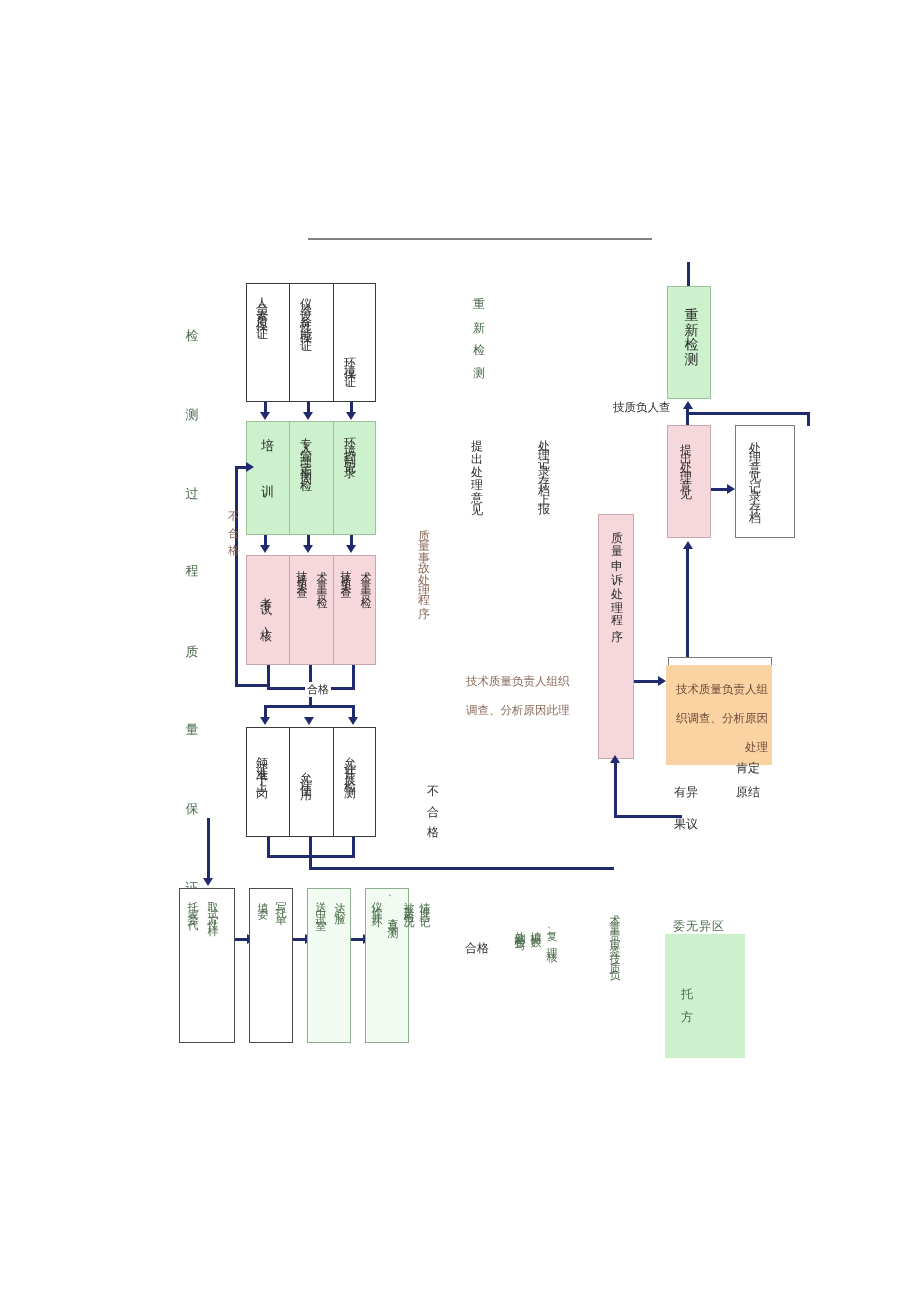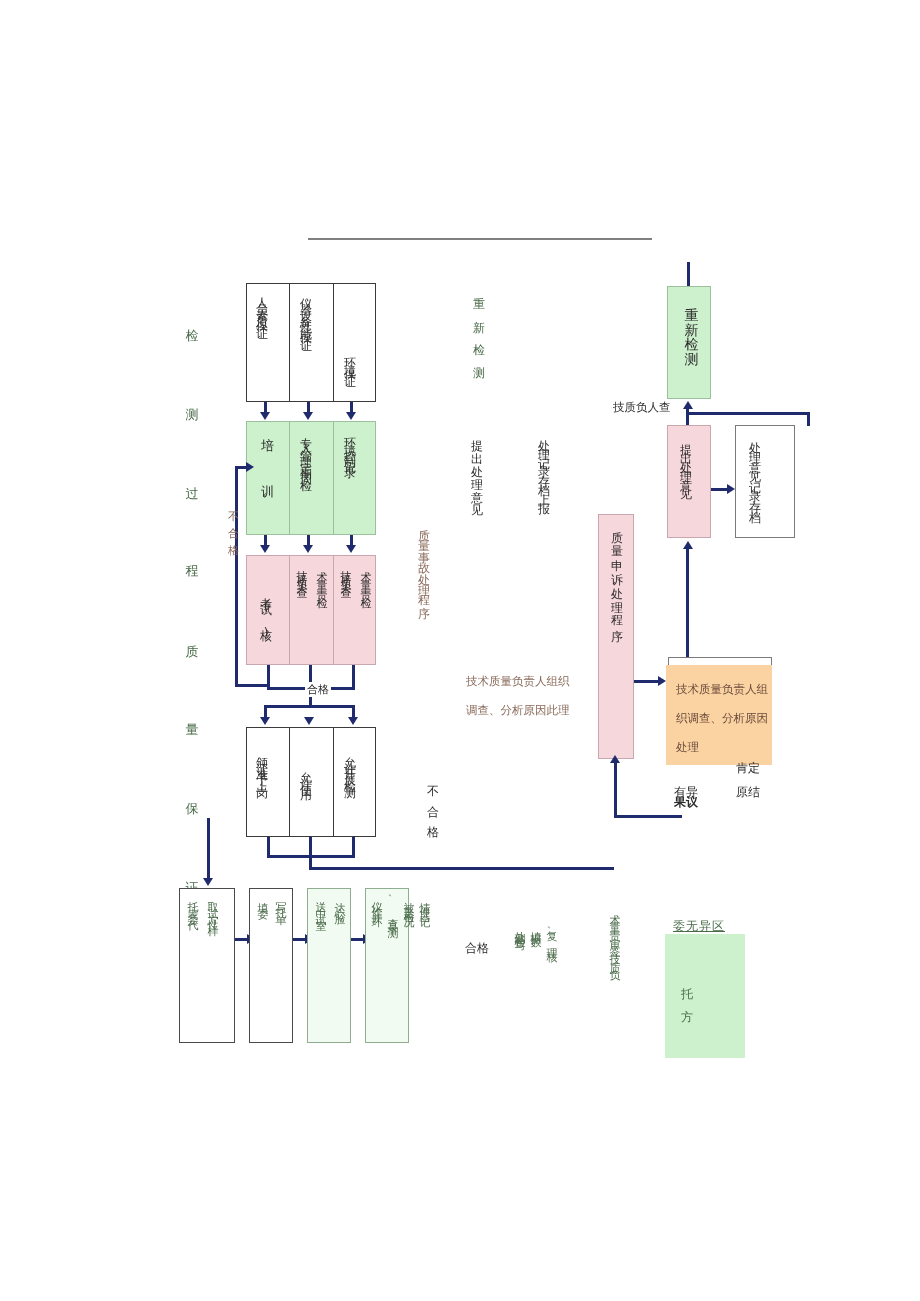--- a/index.html
+++ b/index.html
@@ -63,21 +63,21 @@
     border-bottom:8px solid #1f2b6c;
   }
   .arrow-r{
     position:absolute;width:0;height:0;
     border-top:5px solid transparent;border-bottom:5px solid transparent;
     border-left:8px solid #1f2b6c;
   }
   .lbl-green{position:absolute;color:#4a6b4a;white-space:nowrap;}
   .lbl-brown{position:absolute;color:#8a6a5a;white-space:nowrap;}
   .lbl-dark{position:absolute;color:#2b2b2b;white-space:nowrap;}
-  .u-line{text-decoration:underline;}
+  .u-line{}
 </style>
 </head>
 <body>
 
 <div id="stage">
 
   <div class="title-rule"></div>
 
   <div class="vtxt lbl-green" style="left:182px;top:318px;height:400px;font-size:13px;letter-spacing:32px;">检 测 过 程 质 量 保 证</div>
 
@@ -208,21 +208,21 @@
   <div class="vtxt lbl-dark" style="left:608px;top:522px;height:228px;font-size:12px;letter-spacing:14px;">质量申诉处理程序</div>
 
   <div class="ln lnh" style="left:634px;top:680px;width:26px;"></div>
   <div class="arrow-r" style="left:658px;top:676px;"></div>
 
   <div class="ln lnv" style="left:614px;top:760px;height:58px;"></div>
   <div class="arrow-u" style="left:610px;top:755px;"></div>
   <div class="ln lnh" style="left:614px;top:815px;width:68px;"></div>
 
   <div class="lbl-dark" style="left:674px;top:784px;font-size:12px;">有异</div>
-  <div class="lbl-dark" style="left:674px;top:794px;font-size:12px;font-weight:bold;">果议</div>
+  <div class="lbl-dark" style="left:674px;top:816px;font-size:12px;">果议</div>
 
   <div class="ln lnv" style="left:687px;top:262px;height:24px;"></div>
   <div class="box box-green" style="left:667px;top:286px;width:44px;height:113px;"></div>
   <div class="vtxt lbl-dark" style="left:681px;top:296px;height:96px;font-size:14px;letter-spacing:15px;">重新检测</div>
 
   <div class="arrow-u" style="left:683px;top:401px;"></div>
   <div class="ln lnv" style="left:686px;top:409px;height:16px;"></div>
 
   <div class="lbl-dark" style="left:613px;top:400px;font-size:11.5px;">技质负人查</div>
 
@@ -236,21 +236,21 @@
   <div class="arrow-r" style="left:727px;top:484px;"></div>
 
   <div class="box" style="left:735px;top:425px;width:60px;height:113px;background:#fff;border:1px solid #7a7a7a;"></div>
   <div class="vtxt lbl-dark" style="left:743px;top:432px;height:100px;font-size:12px;letter-spacing:10px;line-height:24px;">处理意见记录存档</div>
 
   <div class="ln lnv" style="left:686px;top:548px;height:118px;"></div>
   <div class="arrow-u" style="left:683px;top:541px;"></div>
 
   <div class="box" style="left:668px;top:657px;width:104px;height:105px;background:#fff;border:1px solid #7a7a7a;"></div>
   <div class="box box-orange" style="left:666px;top:665px;width:106px;height:100px;"></div>
-  <div class="lbl-brown" style="left:676px;top:675px;width:92px;font-size:11.5px;line-height:29px;white-space:normal;color:#6b4b3a;">技术质量负责人组织调查、分析原因处理</div>
+  <div class="lbl-brown" style="left:676px;top:675px;width:92px;font-size:11.5px;line-height:29px;white-space:normal;color:#6b4b3a;text-align:right;">技术质量负责人组织调查、分析原因处理</div>
 
   <div class="lbl-dark" style="left:736px;top:760px;font-size:12px;">肯定</div>
   <div class="lbl-dark" style="left:736px;top:784px;font-size:12px;">原结</div>
 
   <div class="lbl-green u-line" style="left:673px;top:918px;font-size:12px;letter-spacing:1px;">委无异区</div>
   <div class="box box-greenlight" style="left:665px;top:934px;width:80px;height:124px;"></div>
   <div class="vtxt lbl-green" style="left:678px;top:978px;height:60px;font-size:12px;letter-spacing:22px;">托方</div>
 
 </div>
 

